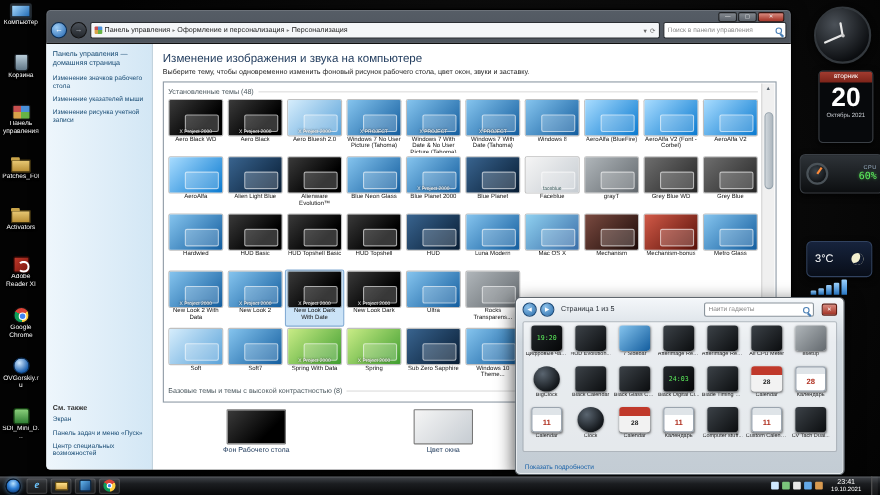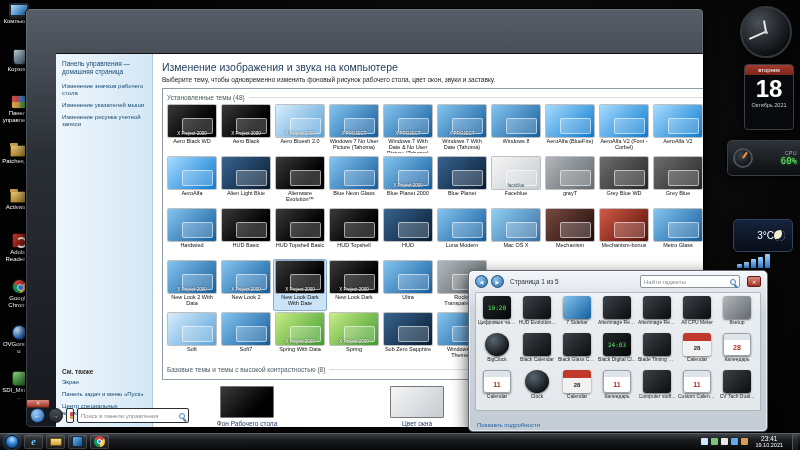--- a/index.html
+++ b/index.html
@@ -17,21 +17,21 @@
   .kind-folder{width:18px;height:12px;margin-top:4px;border-radius:1px;background:linear-gradient(#e8c874,#b98f35);border:1px solid #4a3a12;position:relative;}
   .kind-folder::before{content:"";position:absolute;left:-1px;top:-3px;width:8px;height:3px;background:#c9a44a;border-radius:1px 1px 0 0;}
   .kind-adobe{width:15px;height:15px;border-radius:2px;background:linear-gradient(135deg,#c0392b,#7b150d);border:1px solid #300704;position:relative;}
   .kind-adobe::after{content:"";position:absolute;left:3px;top:3px;width:7px;height:7px;border:2px solid #fff;border-radius:50%;border-left-color:transparent;}
   .kind-chrome{width:15px;height:15px;border-radius:50%;background:conic-gradient(from -60deg,#db4437 0 33%,#ffcd40 0 66%,#0f9d58 0);position:relative;border:1px solid #111;}
   .kind-chrome::after{content:"";position:absolute;left:4px;top:4px;width:5px;height:5px;background:#4285f4;border:1px solid #fff;border-radius:50%;}
   .kind-globe{width:15px;height:15px;border-radius:50%;background:radial-gradient(circle at 35% 30%,#cfe8ff,#1b5fae 70%);border:1px solid #0a2d55;}
   .kind-app{width:15px;height:15px;border-radius:3px;background:linear-gradient(#8cd17d,#2e7d32);border:1px solid #12400f;}
 
   
-  .win{position:absolute;left:25px;top:8px;width:679px;height:420px;z-index:5;border:1px solid #000;border-radius:5px;box-shadow:0 4px 14px rgba(0,0,0,.85),inset 0 0 0 1px rgba(255,255,255,.14);background:linear-gradient(#565d66,#2a2f35 35%,#15181c);display:flex;flex-direction:row;overflow:hidden;align-items:flex-end;}
+  .win{position:absolute;left:41px;top:8px;width:679px;height:420px;z-index:5;border:1px solid #000;border-radius:5px;box-shadow:0 4px 14px rgba(0,0,0,.85),inset 0 0 0 1px rgba(255,255,255,.14);background:linear-gradient(#565d66,#2a2f35 35%,#15181c);display:flex;flex-direction:column;overflow:hidden;}
   .chrome{position:relative;height:30px;flex:0 0 30px;}
   .cap-btns{position:absolute;top:2px;right:6px;display:flex;z-index:3;}
   .cap-btn{width:17px;height:9px;margin-left:1px;border:1px solid rgba(0,0,0,.7);background:linear-gradient(rgba(255,255,255,.28),rgba(255,255,255,.06));color:#eee;font-size:5px;line-height:7px;text-align:center;border-radius:2px;cursor:pointer;}
   .cap-btn.close{width:24px;background:linear-gradient(#d98b80,#a33225);}
   .nav-row{position:absolute;left:4px;right:4px;top:11px;display:flex;align-items:center;gap:3px;}
   .nav-btn{width:15px;height:15px;border-radius:50%;font-size:7px;line-height:14px;text-align:center;cursor:pointer;flex:0 0 15px;}
   .nav-btn.back{background:radial-gradient(circle at 35% 30%,#9ecdf5,#1f62ad);color:#fff;border:1px solid #0a2c52;}
   .nav-btn.fwd{background:linear-gradient(#4a5058,#24282d);color:#9aa0a8;border:1px solid #111;}
   .addr{flex:1;height:15px;background:#f4f6f8;border:1px solid #2a2e33;border-radius:2px;display:flex;align-items:center;padding:0 3px;gap:2px;overflow:hidden;}
   .addr-icon{width:7px;height:7px;border-radius:1px;background:conic-gradient(#4a90d9 0 25%,#67b346 0 50%,#d9a34a 0 75%,#c75050 0);flex:0 0 7px;}
@@ -126,21 +126,21 @@
   .g-cal .day{font-size:24px;color:#fff;line-height:27px;font-weight:bold;}
   .g-cal .mon{font-size:5.5px;color:#c8ccd2;}
   .gpanel{border-radius:5px;background:linear-gradient(#2e3338,#0c0e10);border:1px solid #3a3f45;display:flex;align-items:center;padding:0 5px;gap:3px;box-shadow:0 2px 6px rgba(0,0,0,.7);}
   .g-cpu{left:727px;top:140px;width:76px;height:36px;}
   .g-ram{left:727px;top:181px;width:68px;height:33px;}
   .dial{width:20px;height:20px;border-radius:50%;background:radial-gradient(circle at 40% 35%,#3c444b,#101316 75%);border:2px solid #4a5258;position:relative;flex:0 0 20px;}
   .dial::after{content:"";position:absolute;left:50%;bottom:50%;width:1.5px;height:7px;margin-left:-0.75px;background:#ff8c3a;transform-origin:50% 100%;transform:rotate(35deg);}
   .txtcol{display:flex;flex-direction:column;align-items:flex-end;flex:1;}
   .glabel-sm{font-size:5px;color:#9fb4c8;letter-spacing:.5px;}
   .lcd{font-family:"DejaVu Sans Mono",monospace;color:#5df05d;font-size:9px;line-height:10px;text-shadow:0 0 3px rgba(93,240,93,.6);}
-  .g-weather{left:733px;top:219px;width:60px;height:33px;border-radius:5px;background:linear-gradient(rgba(25,40,70,.85),rgba(8,14,26,.9));border:1px solid #31425f;display:flex;align-items:center;justify-content:flex-end;padding:0 7px;box-shadow:0 2px 6px rgba(0,0,0,.7);}
+  .g-weather{left:733px;top:219px;width:60px;height:33px;border-radius:5px;background:linear-gradient(rgba(25,40,70,.85),rgba(8,14,26,.9));border:1px solid #31425f;display:flex;align-items:center;justify-content:space-between;padding:0 7px;box-shadow:0 2px 6px rgba(0,0,0,.7);}
   .temp{font-size:10px;color:#fff;}
   .moon{width:11px;height:11px;border-radius:50%;background:#f3efce;box-shadow:inset -3px -2px 0 rgba(16,26,46,1);}
   .g-net{left:733px;top:254px;width:60px;height:14px;display:flex;align-items:flex-end;gap:2px;padding:0 4px;}
   .bar{width:5px;background:linear-gradient(#9fd4ff,#2b7fd0);border-radius:1px 1px 0 0;}
   .bar:nth-child(1){height:4px;}.bar:nth-child(2){height:6px;}.bar:nth-child(3){height:9px;}.bar:nth-child(4){height:11px;}.bar:nth-child(5){height:14px;}
 
   
   .taskbar{position:absolute;left:0;right:0;bottom:0;height:18px;z-index:100;background:linear-gradient(#43474d,#1b1d20 40%,#070809);border-top:1px solid #000;display:flex;align-items:center;padding:0 2px;box-shadow:inset 0 1px 0 rgba(255,255,255,.15);}
   .orb{width:14px;height:14px;border-radius:50%;margin:0 5px 0 3px;background:radial-gradient(circle at 50% 30%,#b8e2ff,#2f7fd6 45%,#0d3a74 85%);border:1px solid #041325;box-shadow:0 0 4px rgba(120,190,255,.6);cursor:pointer;flex:0 0 14px;}
   .tbtns{display:flex;gap:3px;align-items:center;}
@@ -597,21 +597,21 @@
     </div>
   </div>
 
   <div class="gadget g-clock">
     <span class="hand hour"></span>
     <span class="hand min"></span>
     <span class="pin"></span>
   </div>
   <div class="gadget g-cal">
     <div class="wd">вторник</div>
-    <div class="day">18</div>
+    <div class="day">20</div>
     <div class="mon">Октябрь 2021</div>
   </div>
   <div class="gadget gpanel g-cpu">
     <span class="dial"></span>
     <span class="txtcol">
       <span class="glabel-sm">CPU</span>
       <span class="lcd">60%</span>
     </span>
   </div>
   <div class="gadget g-weather">

